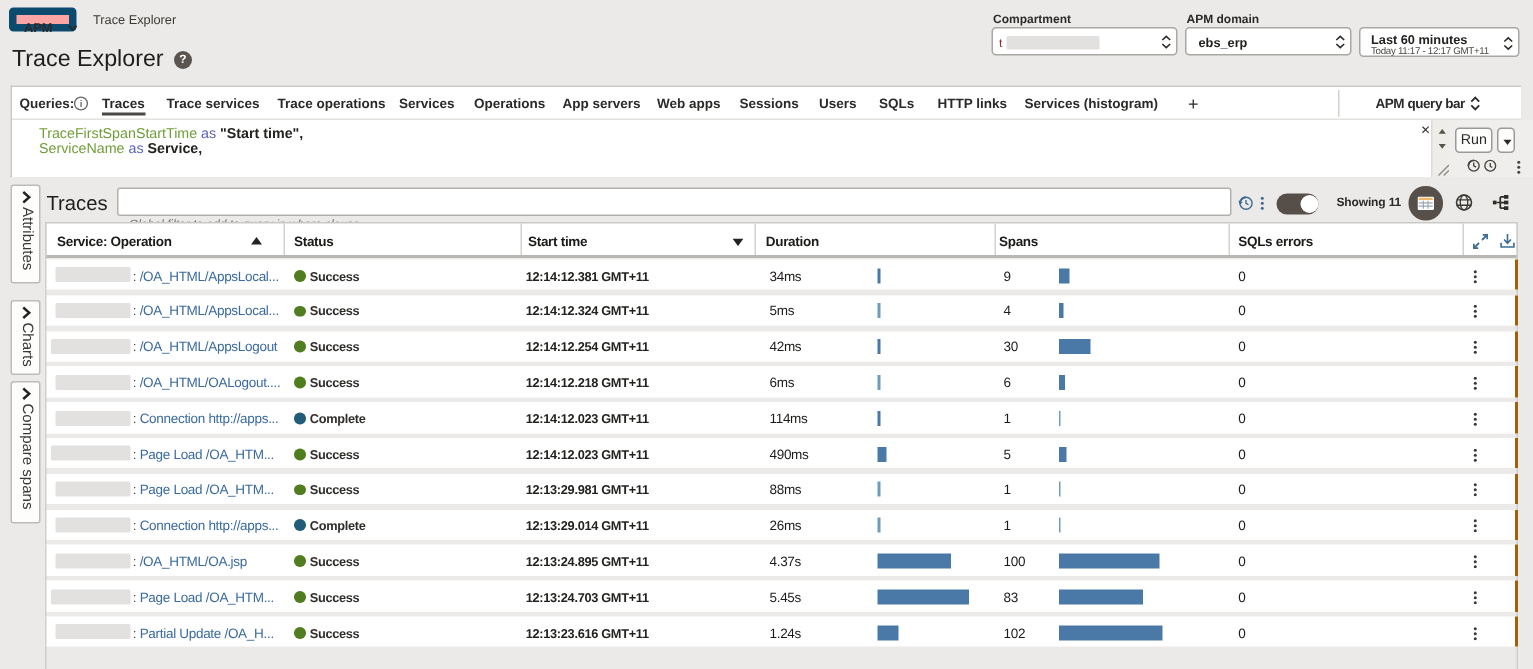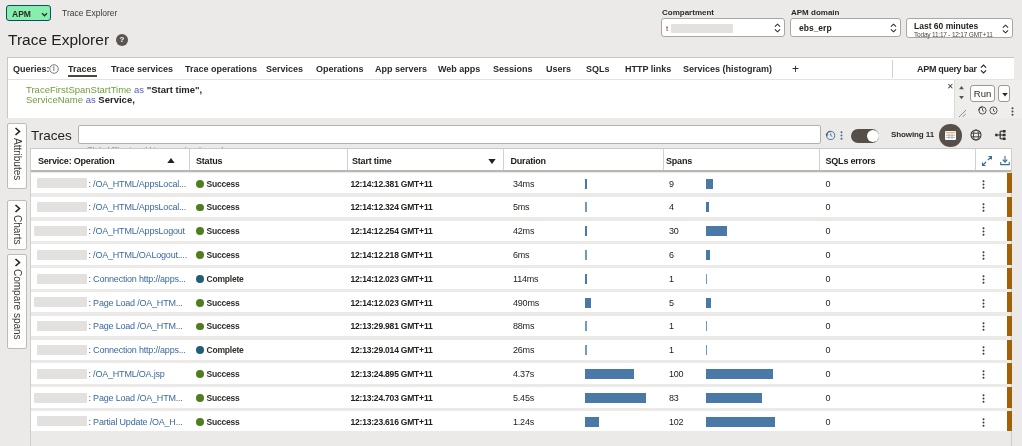--- a/index.html
+++ b/index.html
@@ -7,21 +7,21 @@
 body {
   font-family:"Liberation Sans", sans-serif;
   background:#eceae8;
   position:relative;
   overflow:hidden;
   color:#1c1b19;
 }
 .abs { position:absolute; }
 
 
-.apm-btn { left:6px; top:5px; width:45px; height:16px; background:#86efac; border:1px solid #0c4a6e; border-radius:3px; }
+.apm-btn { left:6px; top:5px; width:45px; height:16px; background:#fca5a5; border:5px solid #0c4a6e; border-radius:3px; }
 .apm-btn span { position:absolute; left:5px; top:2.5px; font-size:8.5px; font-weight:bold; color:#2b2a28; }
 .crumb { left:62px; top:8px; font-size:8.5px; color:#3a3936; }
 
 
 .h1 { left:8px; top:31px; font-size:15.5px; color:#1f1e1c; }
 .help { left:116px; top:34px; width:12px; height:12px; border-radius:50%; background:#5a5550; color:#fff; font-size:8px; font-weight:bold; text-align:center; line-height:12px; }
 
 
 .lbl { font-size:8px; font-weight:bold; color:#2b2a28; }
 .selbox { background:#fff; border:1px solid #a9a7a4; border-radius:3px; }
@@ -55,21 +55,21 @@
 .filter span { position:absolute; left:7px; top:19px; font-size:8px; font-style:italic; color:#716f6c; }
 .showing { left:891px; top:130px; font-size:8px; font-weight:bold; letter-spacing:-0.1px; color:#2b2a28; }
 .circlebtn { left:939px; top:124px; width:22.5px; height:22.5px; border-radius:50%; background:#57504a; }
 .toggle { left:851px; top:129px; width:28px; height:13.5px; border-radius:7px; background:#564f49; }
 .toggle i { position:absolute; right:0.5px; top:0.75px; width:12px; height:12px; background:#fff; border-radius:50%; }
 
 
 .thead { left:30px; top:148px; width:982px; height:24px; background:#fff; border:1px solid #cbc9c6; border-bottom:2px solid #b9b7b4; }
 .th { position:absolute; top:7px; font-size:9px; font-weight:bold; letter-spacing:-0.2px; color:#1c1b19; white-space:nowrap; }
 .colb { position:absolute; top:0; width:1px; height:100%; background:#d4d2cf; }
-.row { left:30px; width:982px; height:20.4px; background:#fff; border-left:1px solid #d2d0cd; border-right:5px solid #a16207; }
+.row { left:30px; width:982px; height:20.4px; background:#fff; border-left:1px solid #d2d0cd; border-right:2px solid #a16207; }
 .cell { position:absolute; font-size:9px; letter-spacing:-0.2px; color:#1c1b19; white-space:nowrap; top:5.5px; }
 .svc { color:#3a6a9e; }
 .dot { position:absolute; width:7.8px; height:7.8px; border-radius:50%; top:6.8px; }
 .g { background:#4f7d1f; }
 .b { background:#215d78; }
 .bar { position:absolute; background:#4a79a8; height:10px; top:5.5px; }
 .barl { position:absolute; background:#6e9bc0; height:10px; top:5.5px; }
 </style>
 </head>
 <body>

